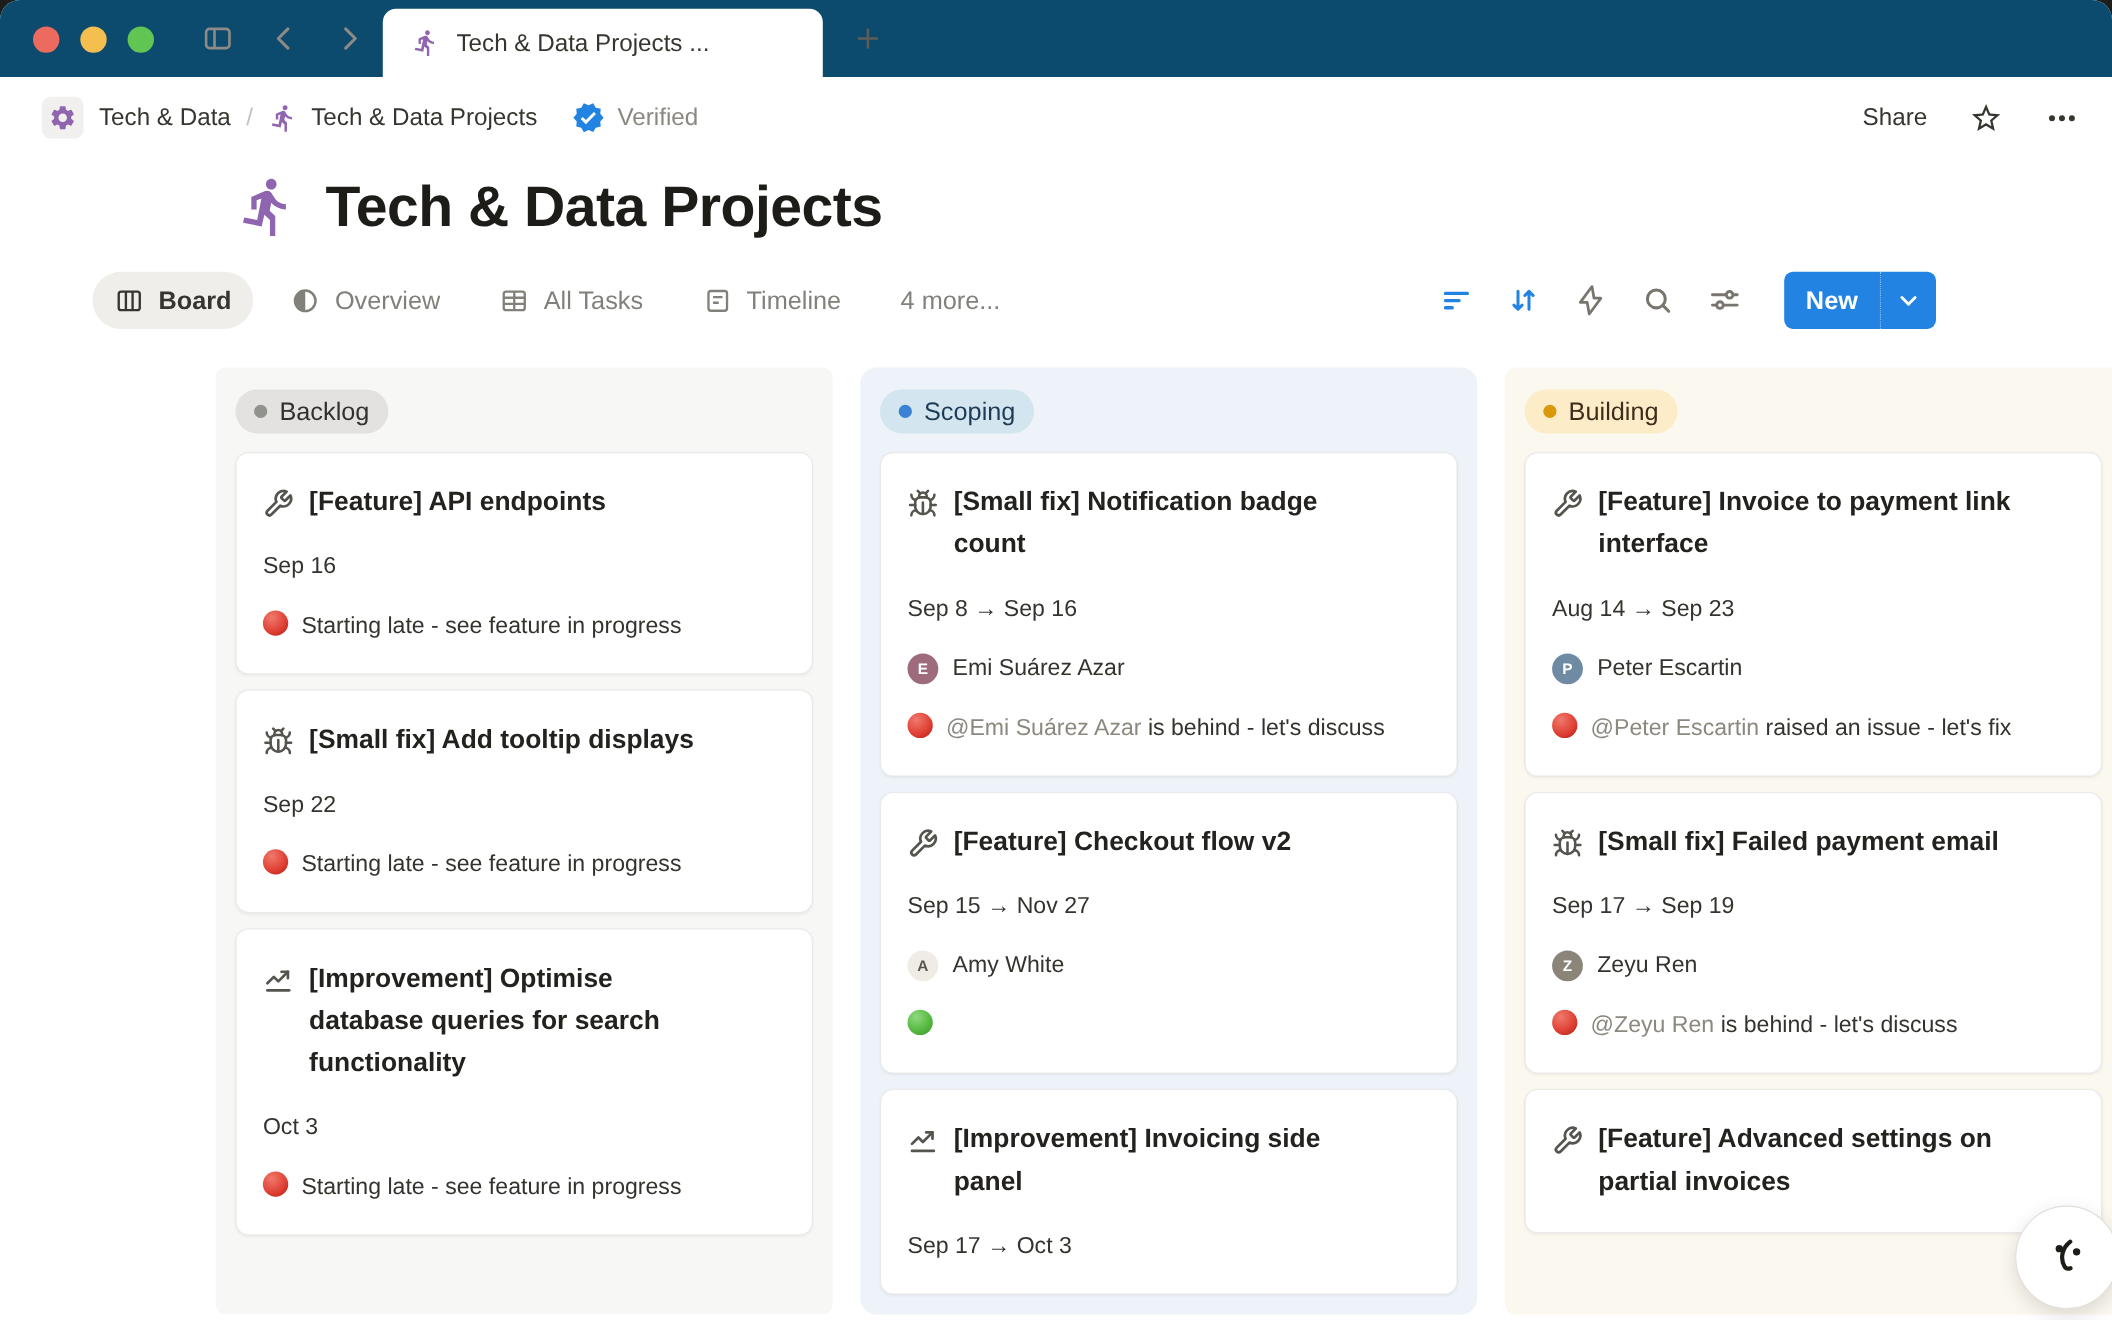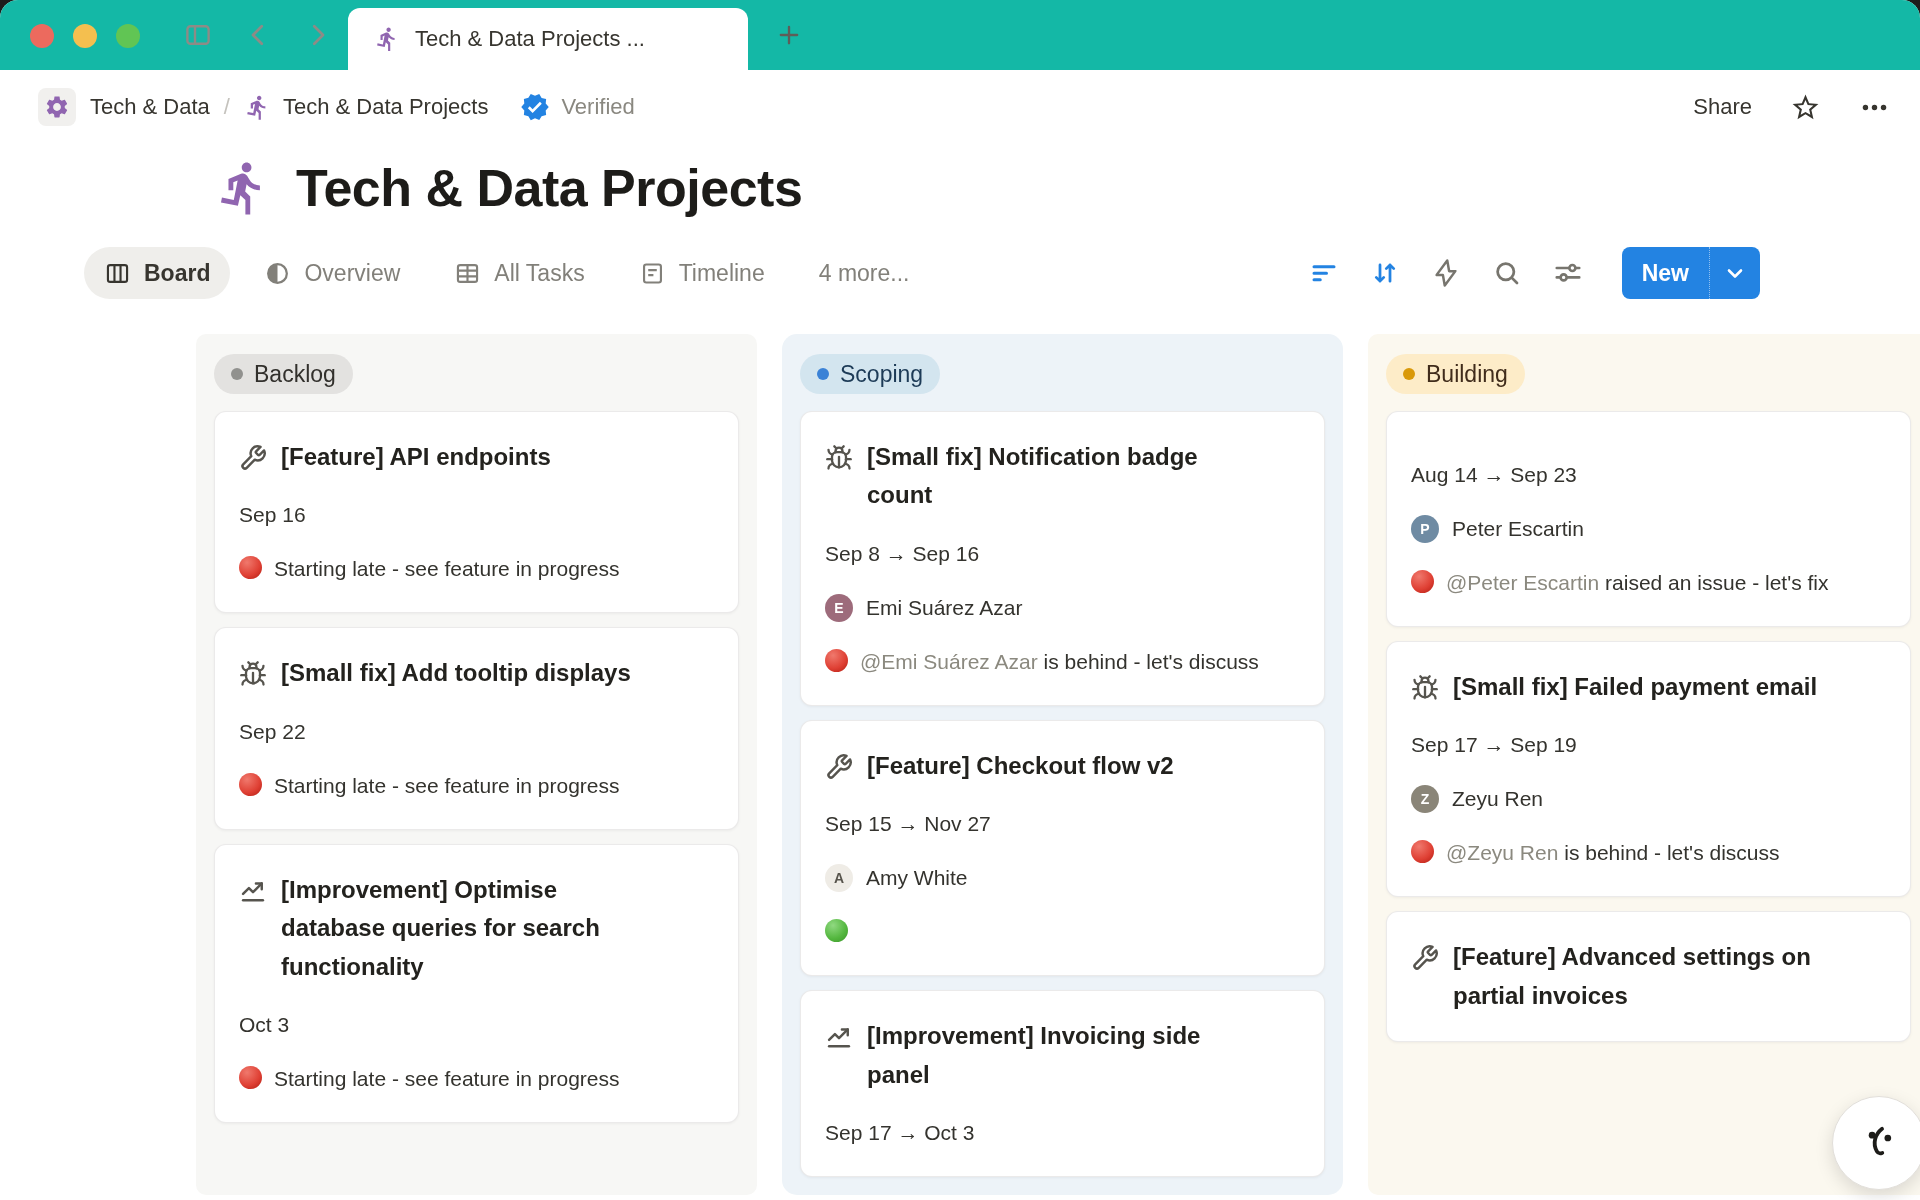--- a/index.html
+++ b/index.html
@@ -1,21 +1,21 @@
 <!DOCTYPE html>
 <html><head>
 <meta charset="utf-8">
 <style>
   * { margin:0; padding:0; box-sizing:border-box; }
   html,body { width:1920px; height:1200px; overflow:hidden; background:#1d1d1b;
     font-family:"Liberation Sans","DejaVu Sans",sans-serif; }
   .window { position:absolute; inset:0; background:#fff; border-radius:18px 18px 0 0; overflow:hidden; }
 
   
-  .chrome { position:relative; height:70px; background:#14b8a6; }
+  .chrome { position:relative; height:70px; background:#0c4a6e; }
   .traffic { position:absolute; left:30px; top:24px; display:flex; gap:19px; }
   .light { width:24px; height:24px; border-radius:50%; }
   .light.red { background:#ec6a5e; } .light.yellow { background:#f4bf4f; } .light.green { background:#61c554; }
   .chrome-ic { position:absolute; top:20px; width:30px; height:30px; color:#8e8b86; cursor:pointer; }
   .chrome-ic svg { width:100%; height:100%; }
   .tab { position:absolute; left:348px; top:8px; width:400px; height:62px; background:#fff;
     border-radius:12px 12px 0 0; display:flex; align-items:center; gap:15px; padding:0 26px; cursor:pointer; }
   .tab .ticon { width:26px; height:26px; color:#9065b0; flex:none; }
   .tab .ttitle { font-size:22px; color:#37352f; white-space:nowrap; overflow:hidden; }
   .newtab { position:absolute; left:775px; top:21px; width:28px; height:28px; color:#5f5d58; cursor:pointer; }
@@ -348,20 +348,26 @@
               <div class="card-title">[Improvement] Invoicing side panel</div>
             </div>
             <div class="card-row">Sep 17 → Oct 3</div>
           </div>
         </div></div>
       <div class="column" style="background: rgb(251, 248, 239);"><div class="pill" style="background: rgb(253, 236, 200); color: rgb(64, 44, 27); text-align: right;">
           <span class="dot" style="background: rgb(217, 153, 10);"></span>
           <span>Building</span>
         </div><div class="cards">
           <div class="card">
+            <div class="card-head">
+              <span class="card-icon"><svg viewBox="0 0 24 24" fill="none" stroke="currentColor" stroke-width="2.1" stroke-linecap="round" stroke-linejoin="round">
+                  <path d="M14.7 6.3a1 1 0 0 0 0 1.4l1.6 1.6a1 1 0 0 0 1.4 0l3.77-3.77a6 6 0 0 1-7.94 7.94l-6.91 6.91a2.12 2.12 0 0 1-3-3l6.91-6.91a6 6 0 0 1 7.94-7.94l-3.76 3.76z"></path>
+                </svg></span>
+              <div class="card-title">[Feature] Invoice to payment link interface</div>
+            </div>
             <div class="card-row">Aug 14 → Sep 23</div>
             <div class="card-row">
               <span class="avatar" style="background: rgb(111, 139, 163); color: rgb(255, 255, 255);">P</span>
               <span>Peter Escartin</span>
             </div>
             <div class="status-row"><span class="sdot red"></span><span class="mention">@Peter Escartin</span> <span>raised an issue - let's fix</span></div>
           </div>
           <div class="card">
             <div class="card-head">
               <span class="card-icon"><svg viewBox="0 0 24 24" fill="none" stroke="currentColor" stroke-width="2" stroke-linecap="round" stroke-linejoin="round">

